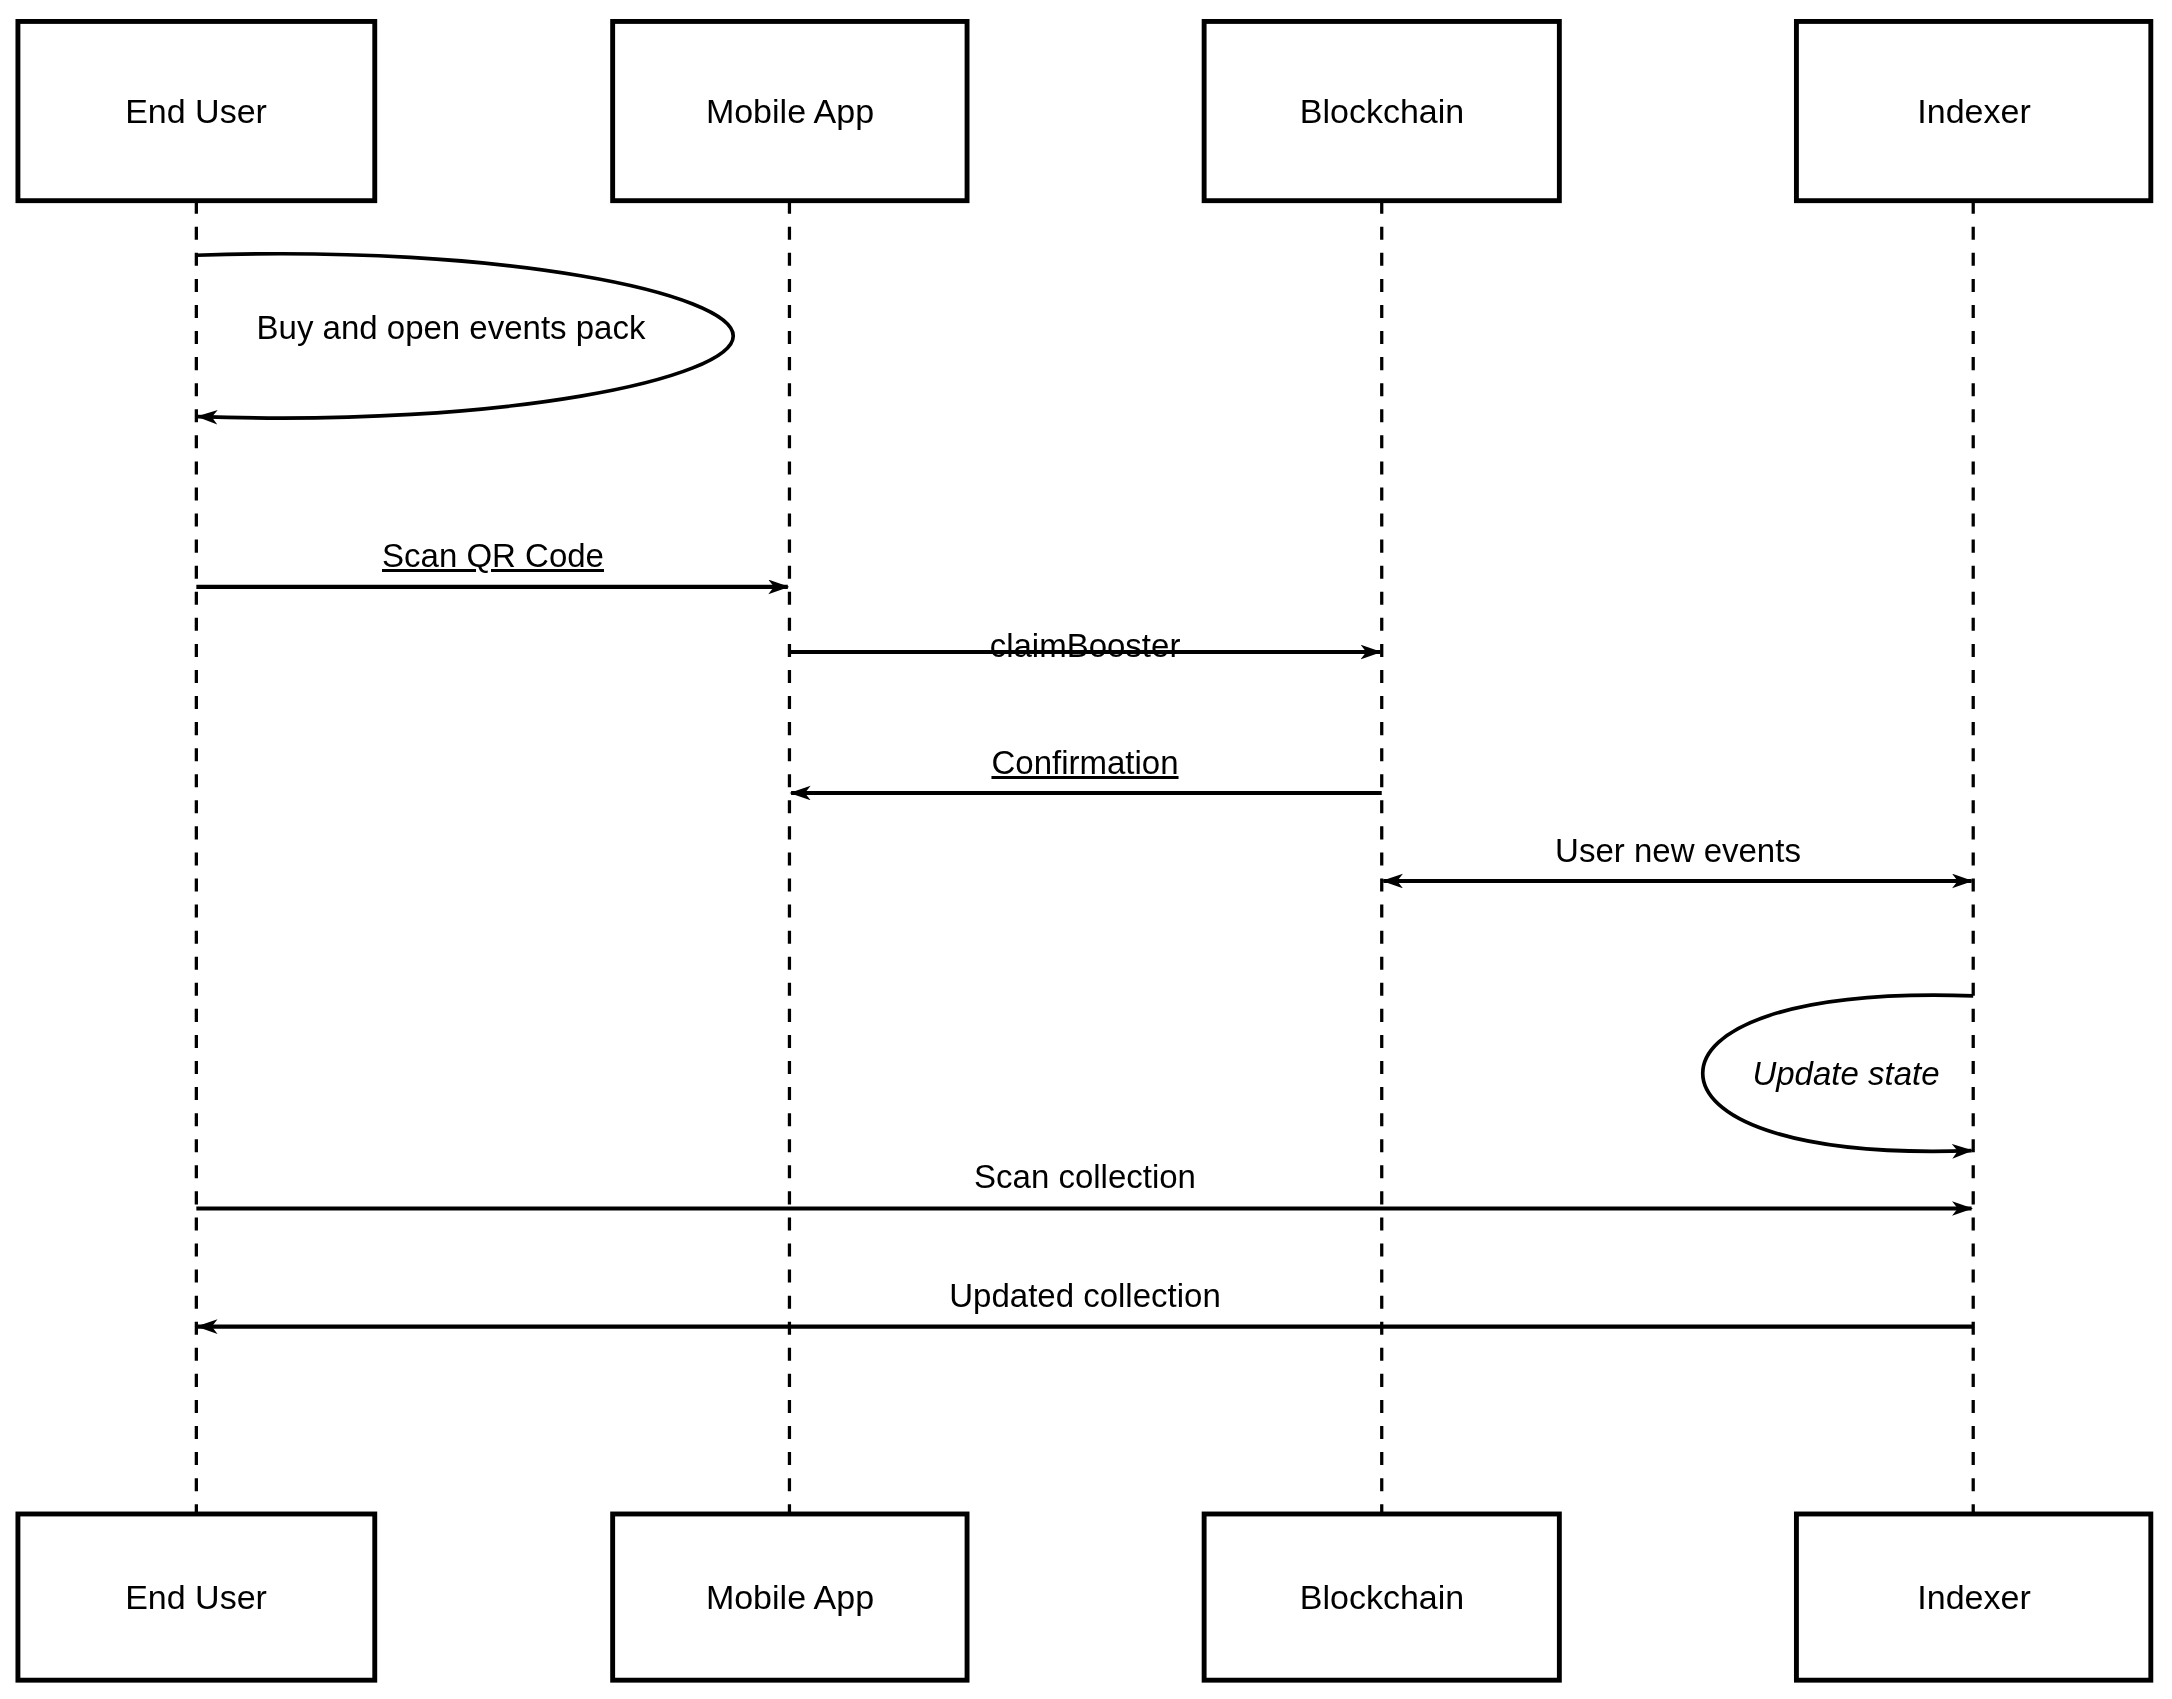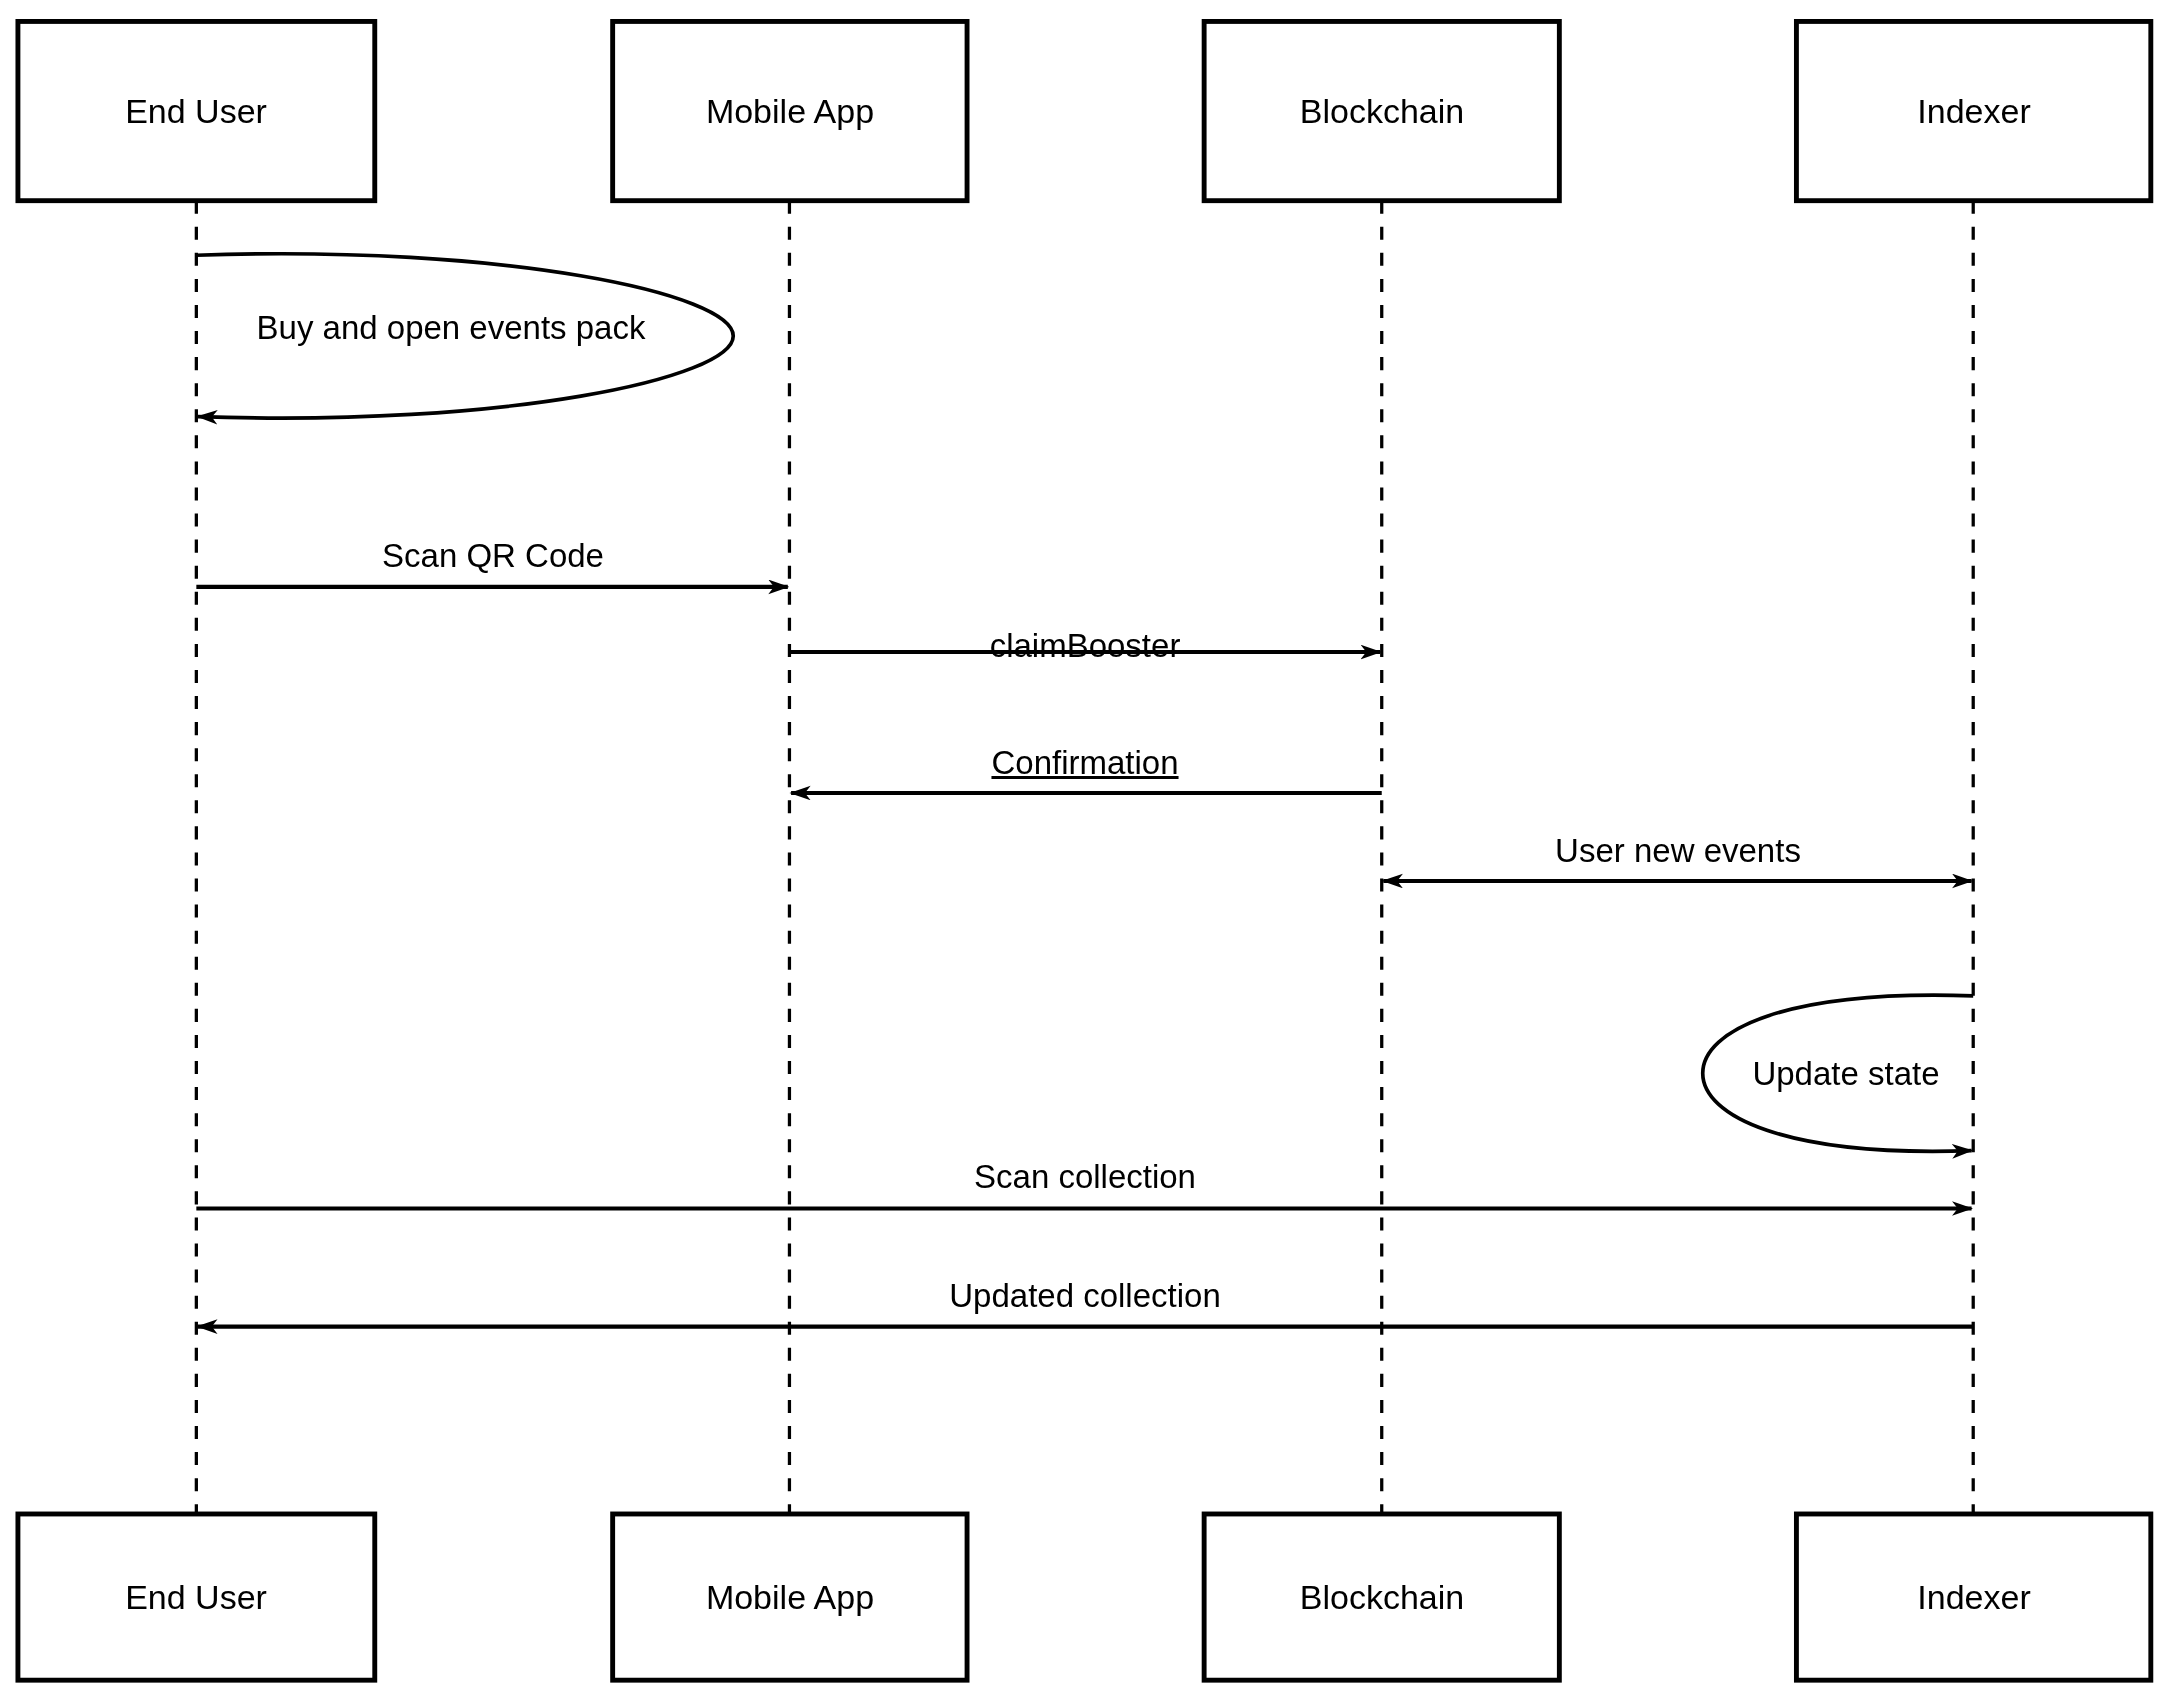--- a/index.html
+++ b/index.html
@@ -85,22 +85,22 @@
   <div class="lbl participant-label" style="left:790px;top:111px;">Mobile App</div>
   <div class="lbl participant-label" style="left:1382px;top:111px;">Blockchain</div>
   <div class="lbl participant-label" style="left:1974px;top:111px;">Indexer</div>
 
   <div class="lbl participant-label" style="left:196px;top:1597px;">End User</div>
   <div class="lbl participant-label" style="left:790px;top:1597px;">Mobile App</div>
   <div class="lbl participant-label" style="left:1382px;top:1597px;">Blockchain</div>
   <div class="lbl participant-label" style="left:1974px;top:1597px;">Indexer</div>
 
   <div class="lbl msg-label" style="left:451px;top:346px;">Buy and open events pack</div>
-  <div class="lbl msg-label" style="left:493px;top:574px;">Scan QR Code</div>
+  <div class="lbl msg-label" style="left:493px;top:574px;text-decoration:underline;">Scan QR Code</div>
   <div class="lbl msg-label" style="left:1085px;top:664px;">claimBooster</div>
   <div class="lbl msg-label" style="left:1085px;top:781px;text-decoration:underline;">Confirmation</div>
   <div class="lbl msg-label" style="left:1678px;top:869px;">User new events</div>
-  <div class="lbl msg-label" style="left:1846px;top:1092px;">Update state</div>
+  <div class="lbl msg-label" style="left:1846px;top:1092px;font-style:italic;">Update state</div>
   <div class="lbl msg-label" style="left:1085px;top:1195px;">Scan collection</div>
   <div class="lbl msg-label" style="left:1085px;top:1314px;">Updated collection</div>
 
 </div>
 
 
 </body></html>

